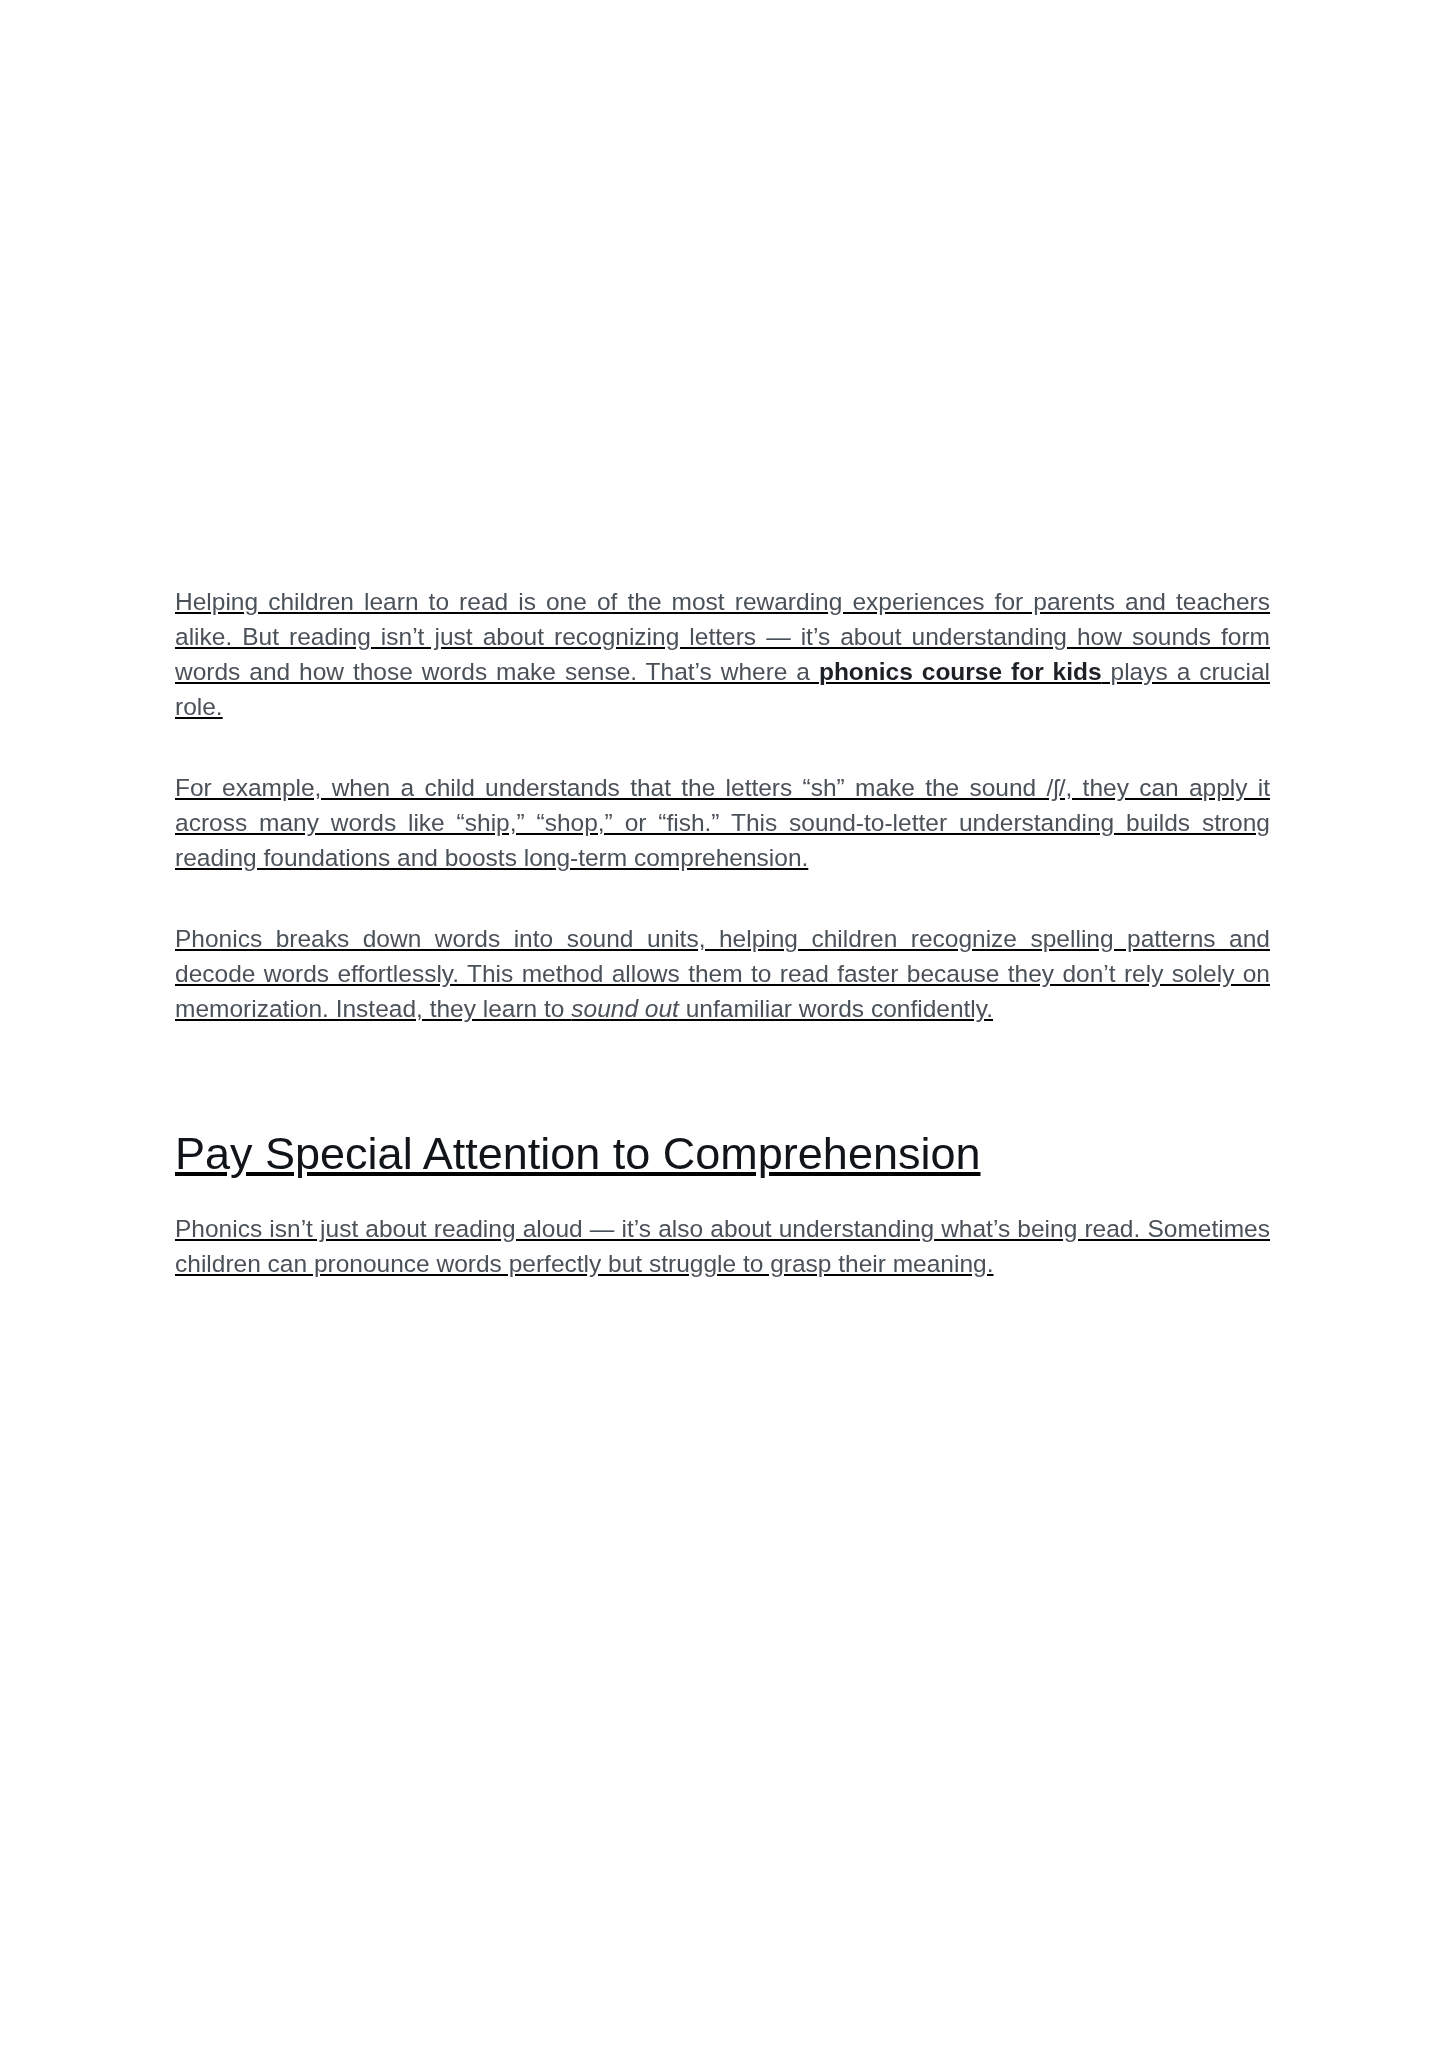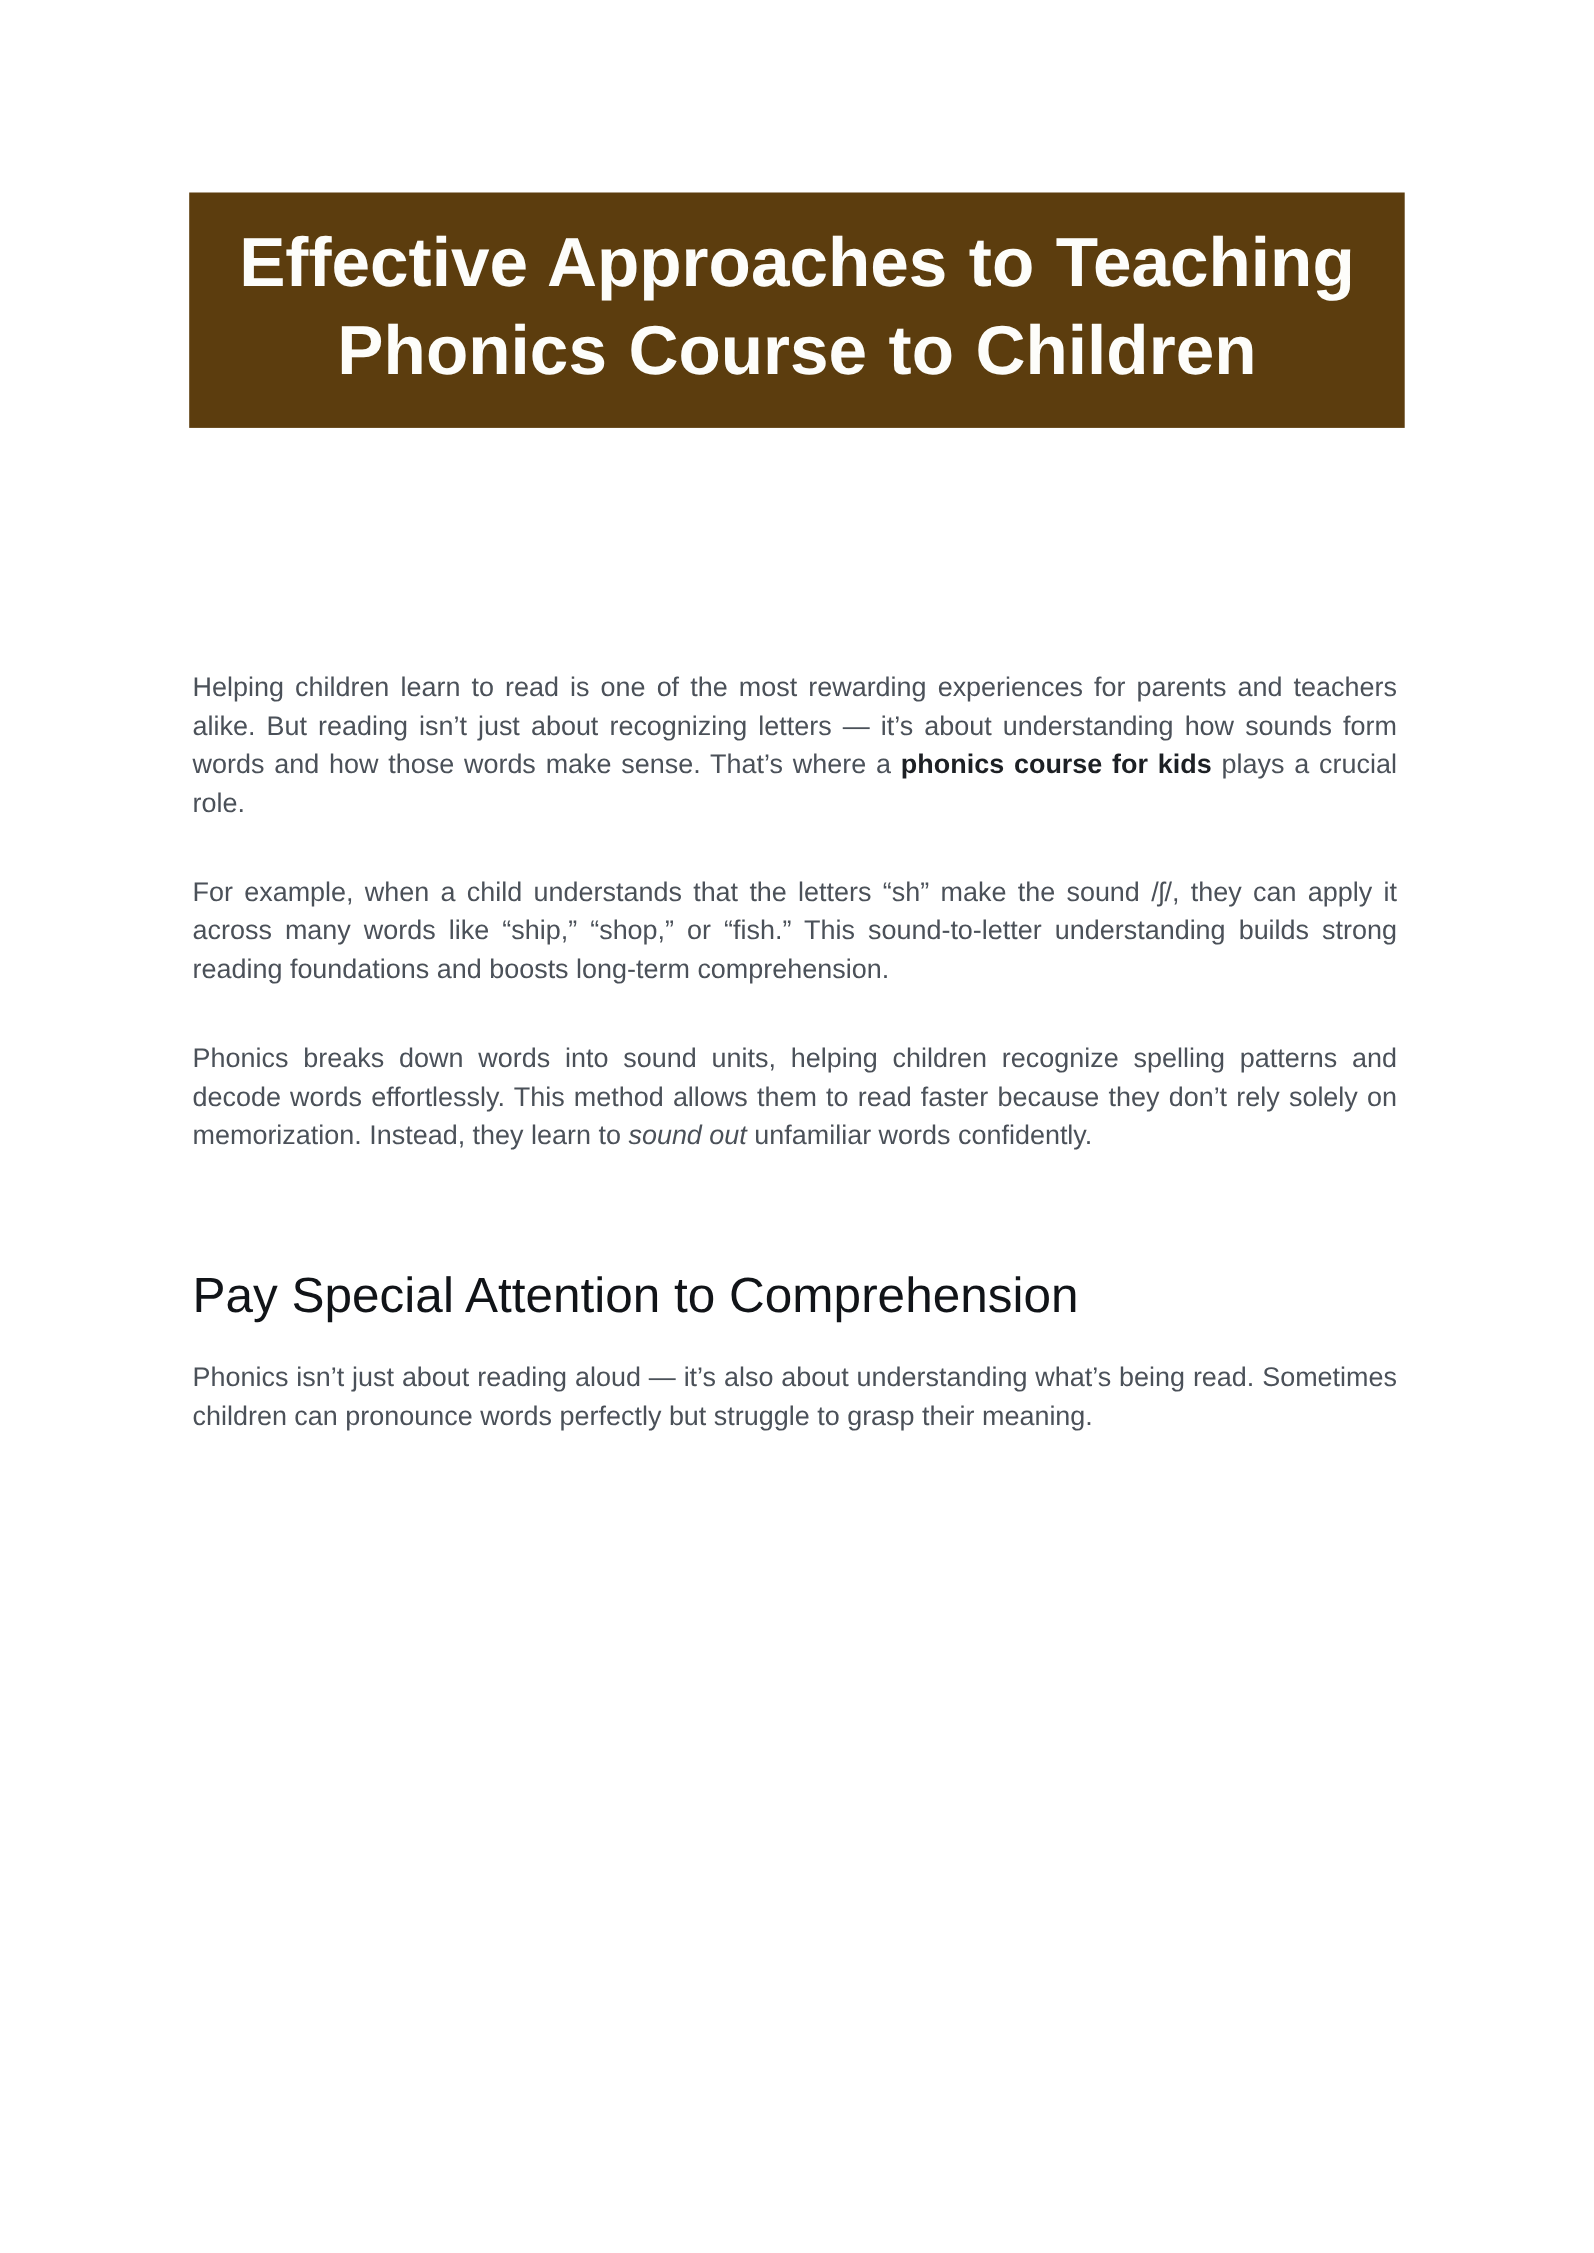--- a/index.html
+++ b/index.html
@@ -41,22 +41,23 @@
     line-height: 1.27;
     text-align: center;
     letter-spacing: 0px;
     word-spacing: 2px;
   }
 
   
   .content {
     position: absolute;
     left: 175px;
-    top: 608px;
+    top: 584px;
     width: 1095px;
+    text-decoration: underline;
   }
 
   p.body-text {
     margin: 0 0 46px 0;
     font-family: "Liberation Sans", sans-serif;
     font-size: 24.5px;
     line-height: 1.43;
     color: #4b5159;
     text-align: justify;
     text-justify: inter-word;
@@ -94,23 +95,20 @@
   }
   h2.section-heading.no-justify::after { display: none; }
 
   .spacer-lg { height: 40px; }
 </style>
 </head>
 <body>
 
 <div class="page">
 
-  <div class="title-banner">
-    <h1>Effective Approaches to Teaching Phonics Course to Children</h1>
-  </div>
 
   <div class="content">
 
     <p class="body-text"><span>Helping children learn to read is one of the most rewarding experiences for parents and teachers alike. But reading isn’t just about recognizing letters — it’s about understanding how sounds form words and how those words make sense. That’s where a </span><b>phonics course for kids</b><span> plays a crucial role.</span></p>
 
 
 
 
     <p class="body-text">For example, when a child understands that the letters “sh” make the sound /ʃ/, they can apply it across many words like “ship,” “shop,” or “fish.” This sound-to-letter understanding builds strong reading foundations and boosts long-term comprehension.</p>
 

